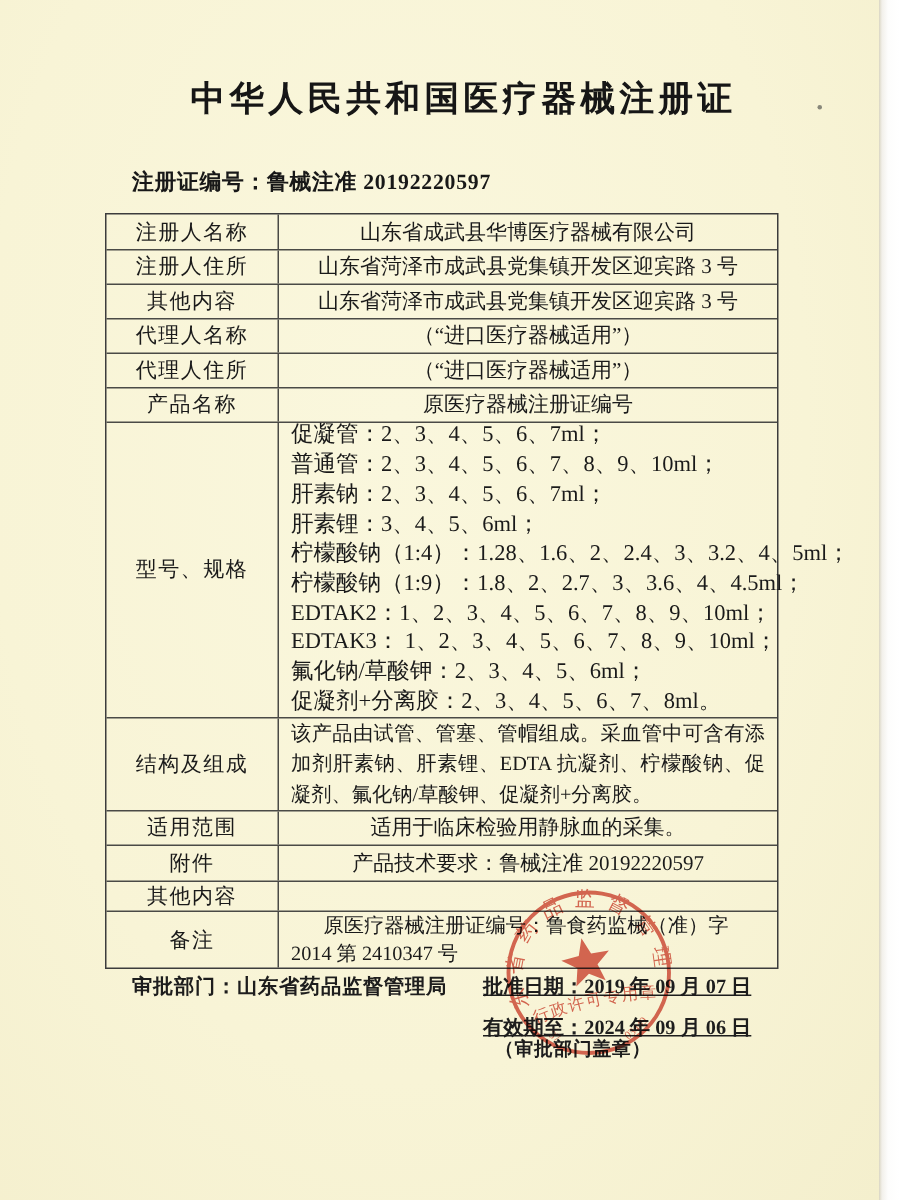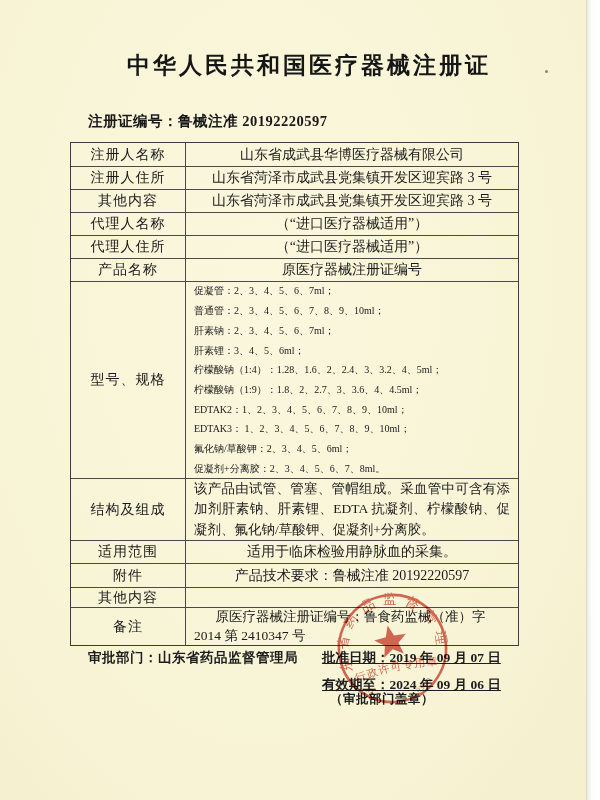--- a/index.html
+++ b/index.html
@@ -39,21 +39,21 @@
     width:114px;flex:0 0 114px;display:flex;align-items:center;justify-content:center;
     text-align:center;letter-spacing:1px;color:#1a1a1a;
   }
   .cell-value{
     flex:1;border-left:1px solid #4a4a46;padding:0 8px;box-sizing:border-box;
     display:flex;flex-direction:column;justify-content:center;color:#1a1a1a;
   }
   .single{height:23px;}
   .single .cell-value{flex-direction:row;align-items:center;white-space:nowrap;}
   .specs{height:197px;}
-  .spec-line{line-height:19.7px;font-size:10px;white-space:nowrap;}
+  .spec-line{line-height:19.7px;font-size:15px;white-space:nowrap;}
   .composition{height:62px;}
   .composition .cell-value p{margin:0;line-height:20.5px;font-size:13.5px;text-align:justify;}
   .scope{height:23px;}
   .attach{height:24px;}
   .other{height:20px;}
   .remark{height:38px;}
   .remark .cell-value p{margin:0;line-height:18.5px;font-size:13.5px;text-indent:1.6em;}
 
   .footer-left{
     position:absolute;left:88px;top:649px;font-size:13.5px;font-weight:600;letter-spacing:.5px;

